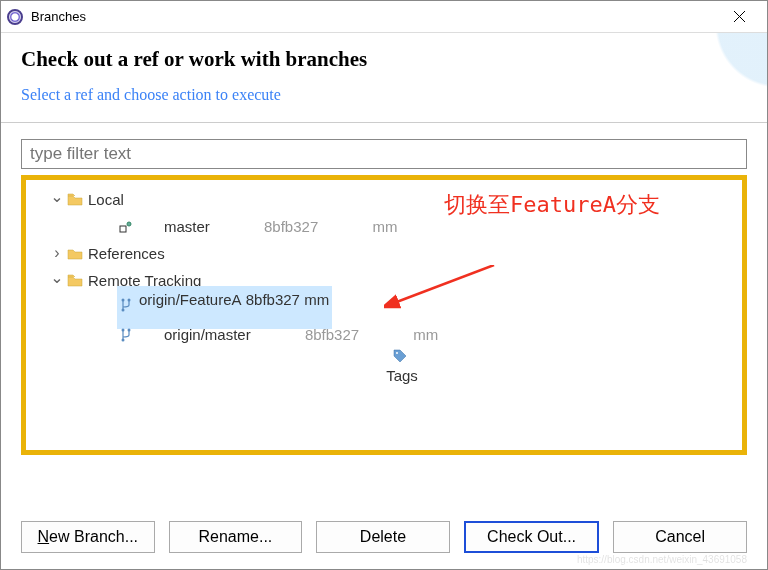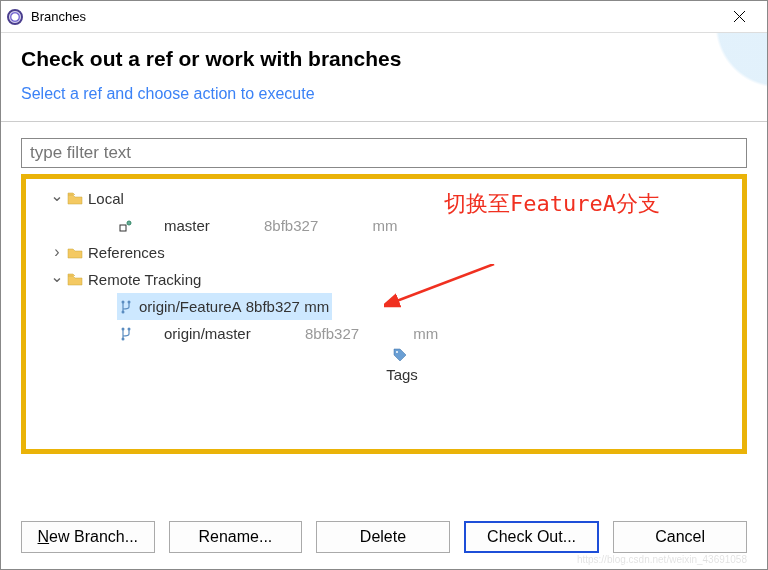--- a/index.html
+++ b/index.html
@@ -35,20 +35,21 @@
     width: 40px; height: 28px;
     display: flex; align-items: center; justify-content: center;
     font-size: 14px;
     color: #000;
   }
   .titlebar .close svg { stroke: #000; }
   .header {
     padding: 14px 20px 18px 20px;
     position: relative;
     background: #fff;
+    font-family: Liberation Serif, serif;
   }
   .header .corner {
     position: absolute;
     right: 0; top: 0;
     width: 110px; height: 80px;
     background: radial-gradient(circle at 110% -10%, #cfe8f9 40%, transparent 42%);
     opacity: 0.6;
   }
   .header h1 {
     margin: 0 0 14px 0;
@@ -112,22 +113,22 @@
   .folder-svg { fill: #f4c962; stroke: #c9a43a; stroke-width: 0.5; }
   .branch-svg { stroke: #5a8cc0; fill: none; stroke-width: 1.2; }
   .tag-svg { fill: #6a9fd4; stroke: #3a6fa4; stroke-width: 0.5; }
   .label { color: #333; }
   .hash { color: #999; }
   .selected {
     background: #cde8ff;
   }
   .selected-wrap {
     display: inline-flex;
-    align-items: center;
-    padding: 0 3px 0 0;
+    align-items: flex-end;
+    padding: 0 3px 16px 0;
   }
   .annotation {
     position: absolute;
     left: 418px;
     top: 10px;
     color: #f03020;
     font-size: 22px;
     font-family: "SimSun","KaiTi","Microsoft YaHei",monospace,sans-serif;
   }
   .arrow-annot {

